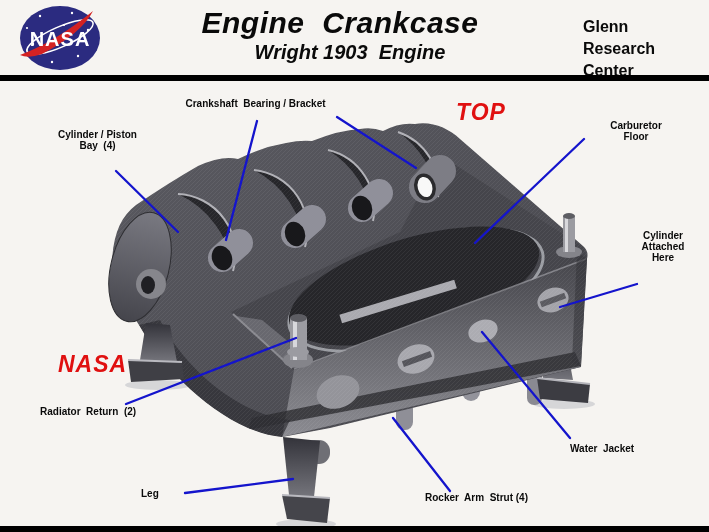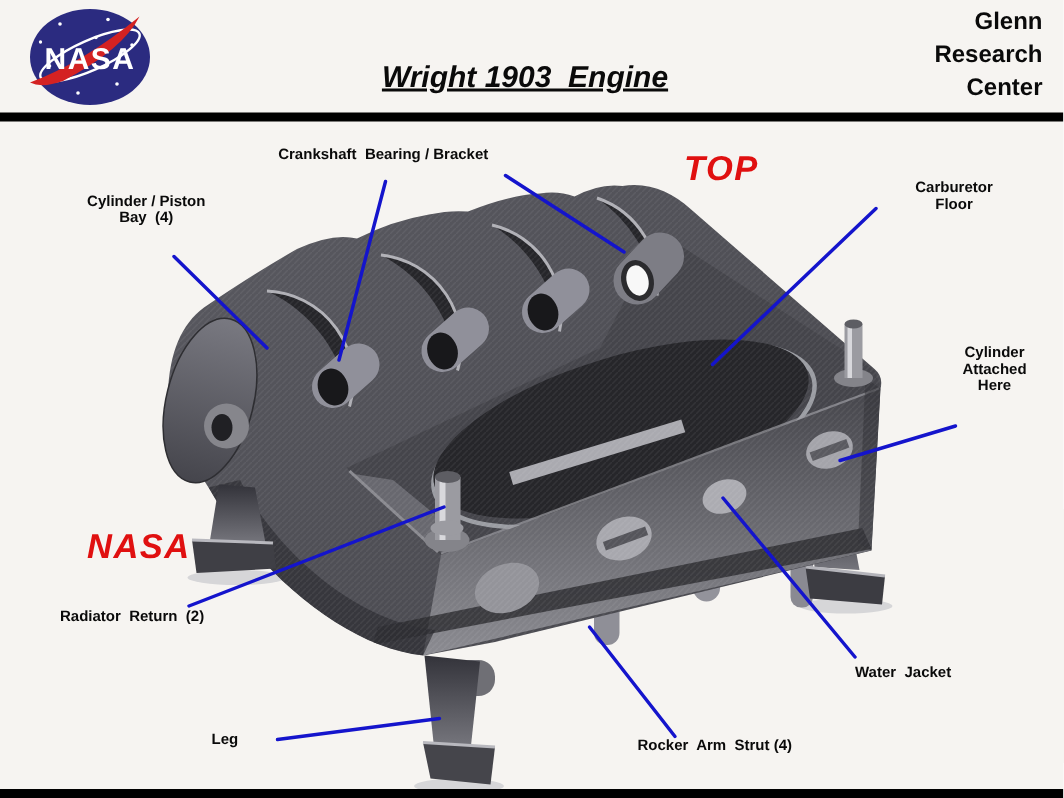--- a/index.html
+++ b/index.html
@@ -17,24 +17,23 @@
   }
   .hdr-title{
     position:absolute;left:165px;top:8px;width:350px;text-align:center;
     font-size:30px;font-weight:bold;font-style:italic;letter-spacing:.5px;
     white-space:pre-wrap;line-height:1.0;
   }
   .hdr-sub{
     position:absolute;left:185px;top:41px;width:330px;text-align:center;
     font-size:20px;font-weight:bold;font-style:italic;
     white-space:pre-wrap;
-    text-decoration:underline;
   }
   .hdr-org{
-    position:absolute;right:14px;top:4px;width:112px;text-align:right;
+    position:absolute;right:14px;top:16px;width:112px;text-align:left;
     font-size:16px;font-weight:bold;line-height:22px;white-space:pre-wrap;
   }
   .rule-top{position:absolute;left:0;top:75px;width:709px;height:6px;background:#000;}
   .rule-bottom{position:absolute;left:0;top:526px;width:709px;height:6px;background:#000;}
   .lbl{
     position:absolute;font-size:10px;font-weight:bold;line-height:1.12;
     white-space:pre-wrap;color:var(--ink);
   }
   .lbl.center{text-align:center;}
   .dir{
@@ -42,20 +41,21 @@
     color:var(--accent-red);letter-spacing:1px;white-space:pre;
   }
   svg.layer{position:absolute;left:0;top:0;pointer-events:none;}
   .leader{stroke:var(--leader);stroke-width:2.3;stroke-linecap:round;fill:none;}
 </style>
 </head>
 <body>
 
 <div class="stage">
 
+  <div class="hdr-title">Engine  Crankcase</div>
   <div class="hdr-sub">Wright 1903  Engine</div>
   <div class="hdr-org">Glenn
 Research
 Center</div>
 
   <svg class="layer" width="120" height="78" viewBox="0 0 120 78">
     <ellipse cx="60" cy="38" rx="40" ry="32" fill="#2b2b80"></ellipse>
     <g fill="#ffffff">
       <circle cx="40" cy="16" r="1.2"></circle>
         <circle cx="72" cy="13" r="1.2"></circle>

